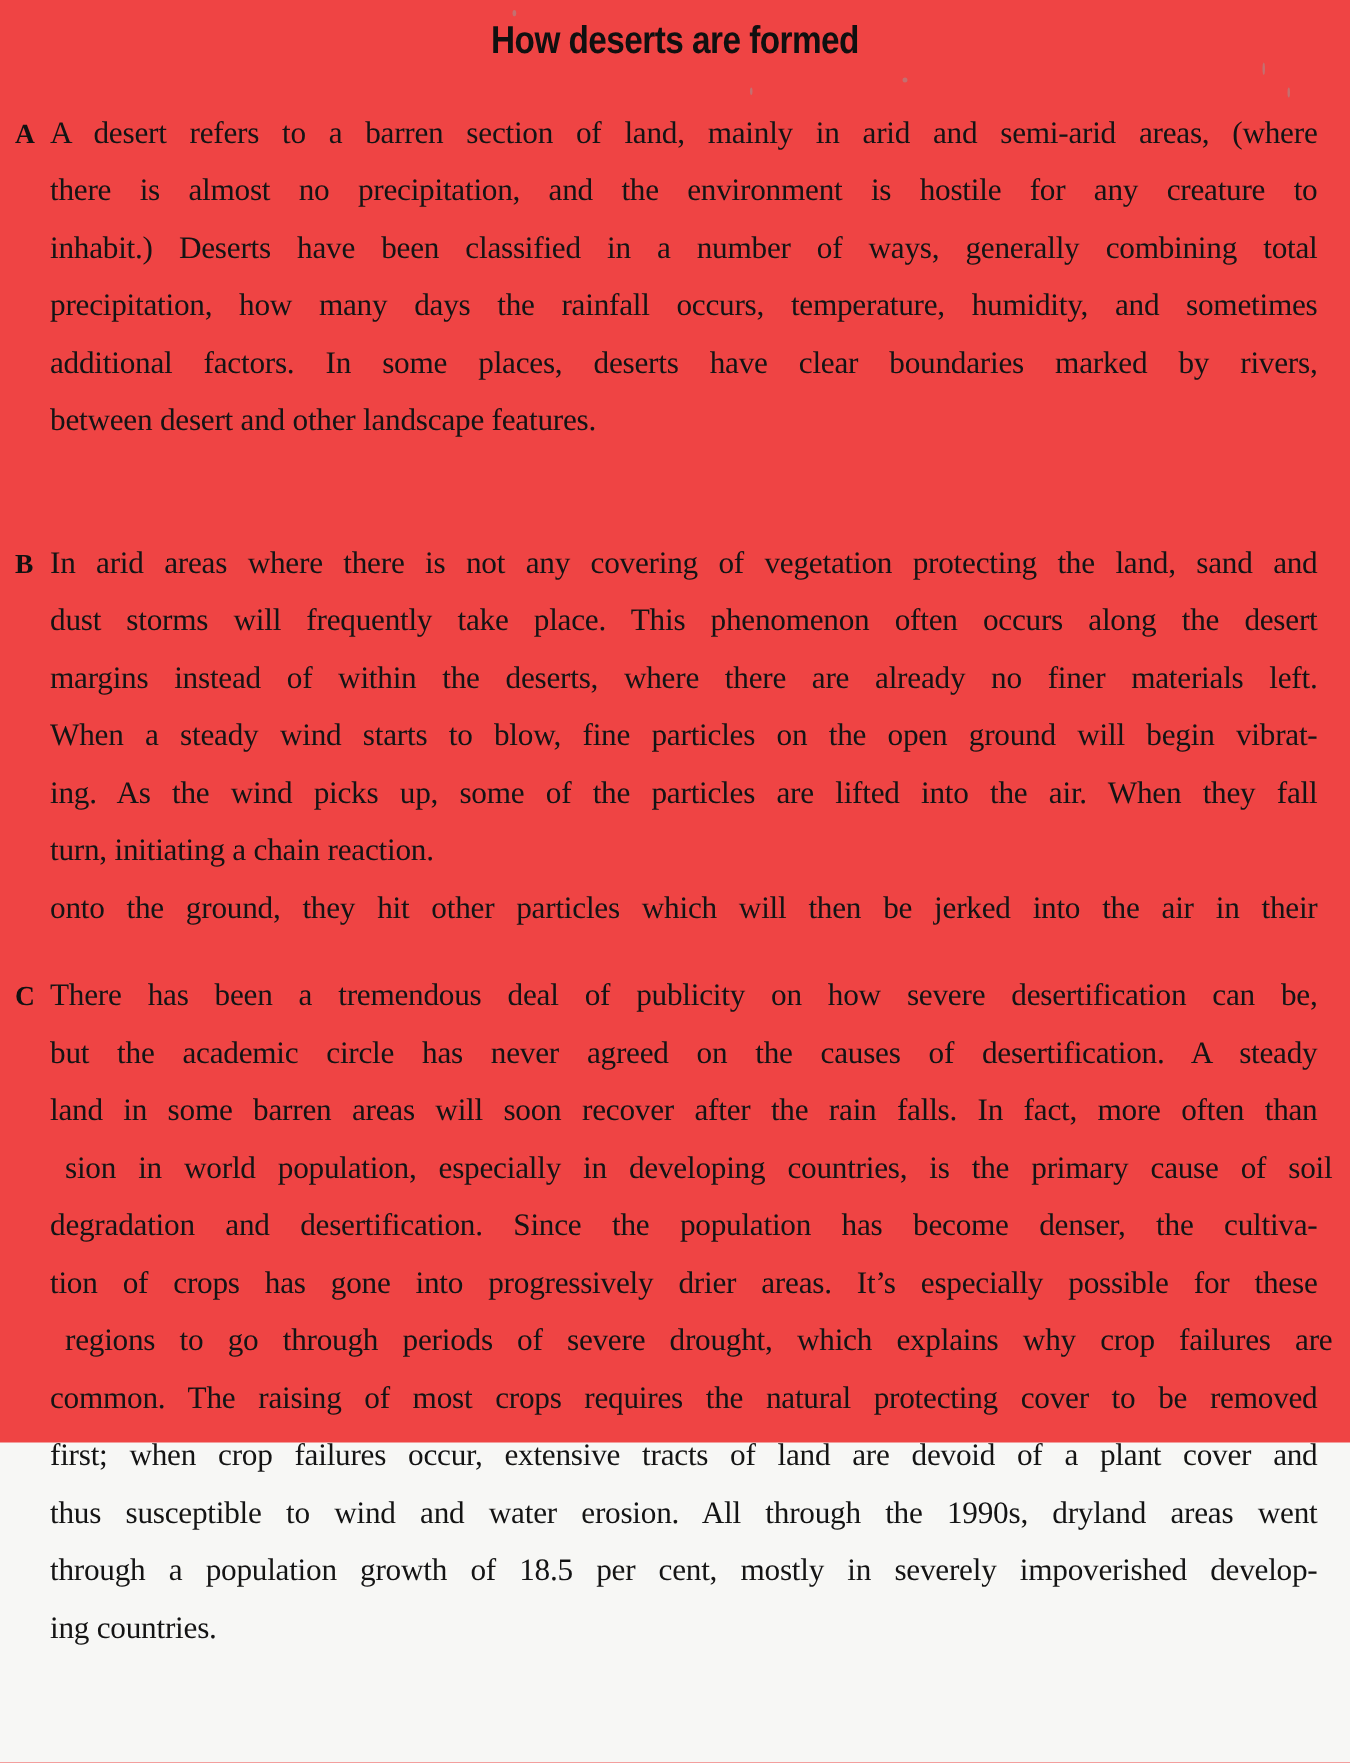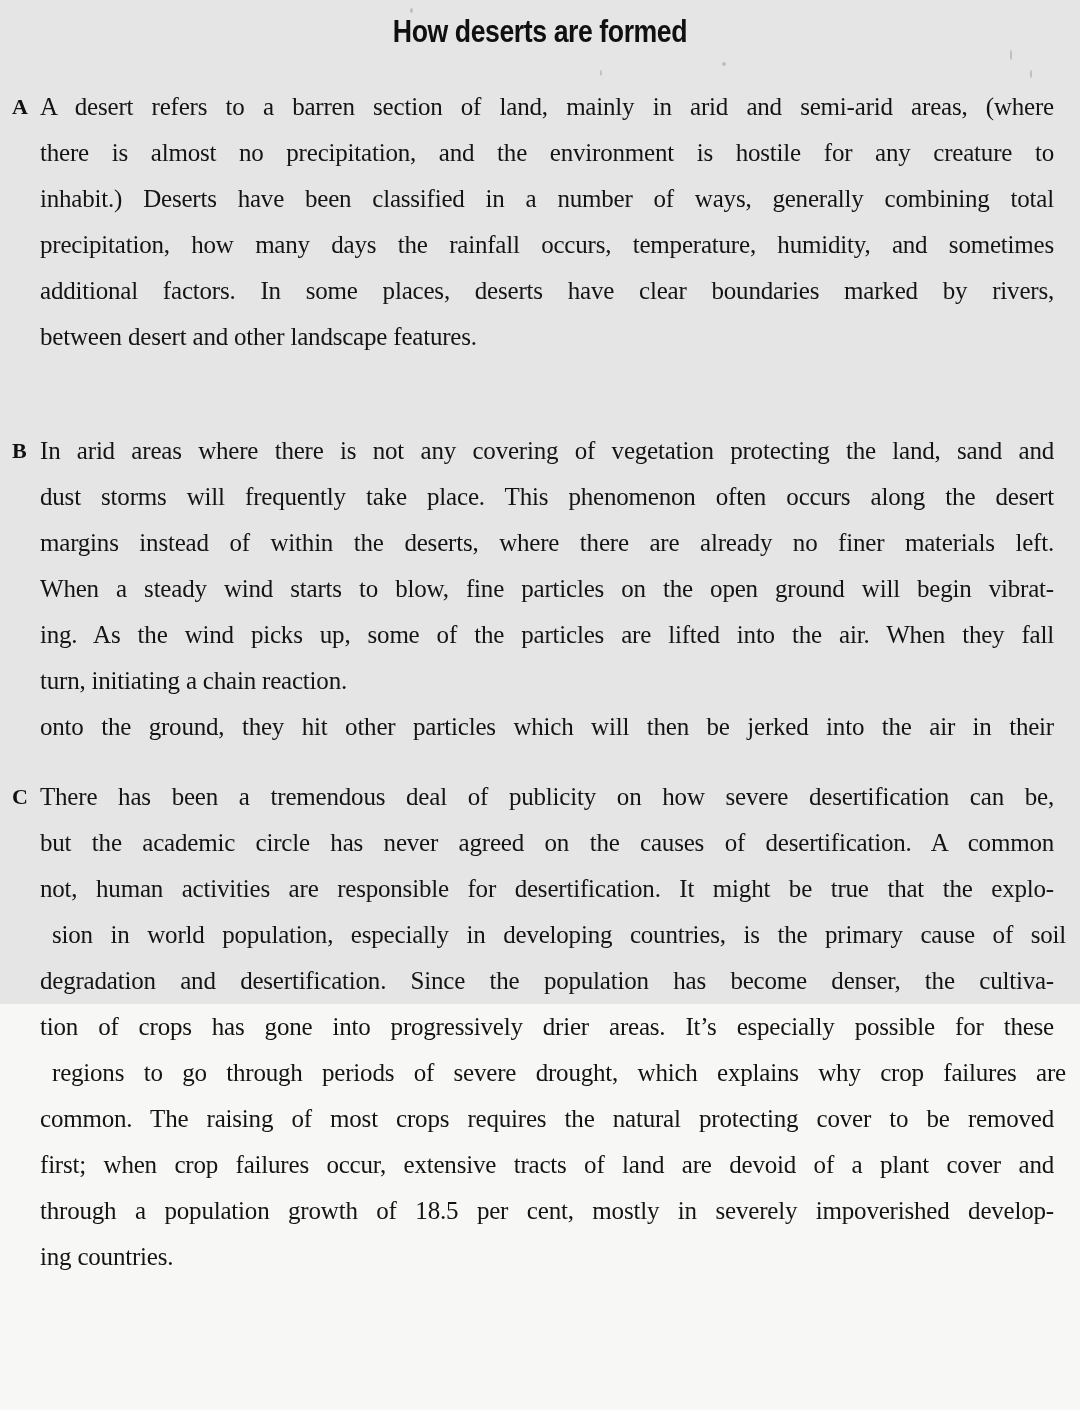--- a/index.html
+++ b/index.html
@@ -13,22 +13,22 @@
       overflow: hidden;
       position: relative;
       font-family: "Liberation Serif", "DejaVu Serif", serif;
       color: #141414;
     }
     .page {
       position: absolute;
       left: 0;
       top: 0;
       width: 1080px;
-      height: 1004px;
-      background: #e5e5e5;
+      height: 1154px;
+      background: #ef4444;
     }
     .title {
       position: absolute;
       top: 14px;
       left: 0;
       width: 1080px;
       text-align: center;
       font-family: "Liberation Sans", "DejaVu Sans", sans-serif;
       font-weight: bold;
       font-size: 31px;
@@ -108,28 +108,29 @@
       <span class="line" style="display: block; width: 1014px;">ing. As the wind picks up, some of the particles are lifted into the air. When they fall</span>
       <span class="line last" style="display: block; width: auto;">turn, initiating a chain reaction.</span>
       <span class="line" style="display: block; width: 1014px;">onto the ground, they hit other particles which will then be jerked into the air in their</span>
     </div>
   </div>
 
   <div class="section" style="top:774px;">
     <div class="section-letter">C</div>
     <div class="section-text">
       <span class="line" style="display: block; width: 1014px;">There has been a tremendous deal of publicity on how severe desertification can be,</span>
-      <span class="line" style="display: block; width: 1014px;">but the academic circle has never agreed on the causes of desertification. A common</span>
-      <span class="line" style="display: block; width: 1014px;">not, human activities are responsible for desertification. It might be true that the explo-</span>
+      <span class="line" style="display: block; width: 1014px;">but the academic circle has never agreed on the causes of desertification. A steady</span>
+      <span class="line" style="display: block; width: 1014px;">land in some barren areas will soon recover after the rain falls. In fact, more often than</span>
       <span class="line" style="display: block; width: 1014px; margin-left: 12px;">sion in world population, especially in developing countries, is the primary cause of soil</span>
       <span class="line" style="display: block; width: 1014px;">degradation and desertification. Since the population has become denser, the cultiva-</span>
       <span class="line" style="display: block; width: 1014px;">tion of crops has gone into progressively drier areas. It’s especially possible for these</span>
       <span class="line" style="display: block; width: 1014px; margin-left: 12px;">regions to go through periods of severe drought, which explains why crop failures are</span>
       <span class="line" style="display: block; width: 1014px;">common. The raising of most crops requires the natural protecting cover to be removed</span>
       <span class="line" style="display: block; width: 1014px;">first; when crop failures occur, extensive tracts of land are devoid of a plant cover and</span>
+      <span class="line" style="display: block; width: 1014px;">thus susceptible to wind and water erosion. All through the 1990s, dryland areas went</span>
       <span class="line" style="display: block; width: 1014px;">through a population growth of 18.5 per cent, mostly in severely impoverished develop-</span>
       <span class="line last" style="display: block; width: auto;">ing countries.</span>
     </div>
   </div>
 
   <div class="speck" style="left:410px;top:8px;width:3px;height:5px;"></div>
   <div class="speck" style="left:722px;top:62px;width:4px;height:4px;"></div>
   <div class="speck" style="left:1010px;top:50px;width:2px;height:10px;"></div>
   <div class="speck" style="left:1030px;top:70px;width:2px;height:8px;"></div>
   <div class="speck" style="left:600px;top:70px;width:2px;height:6px;"></div>

